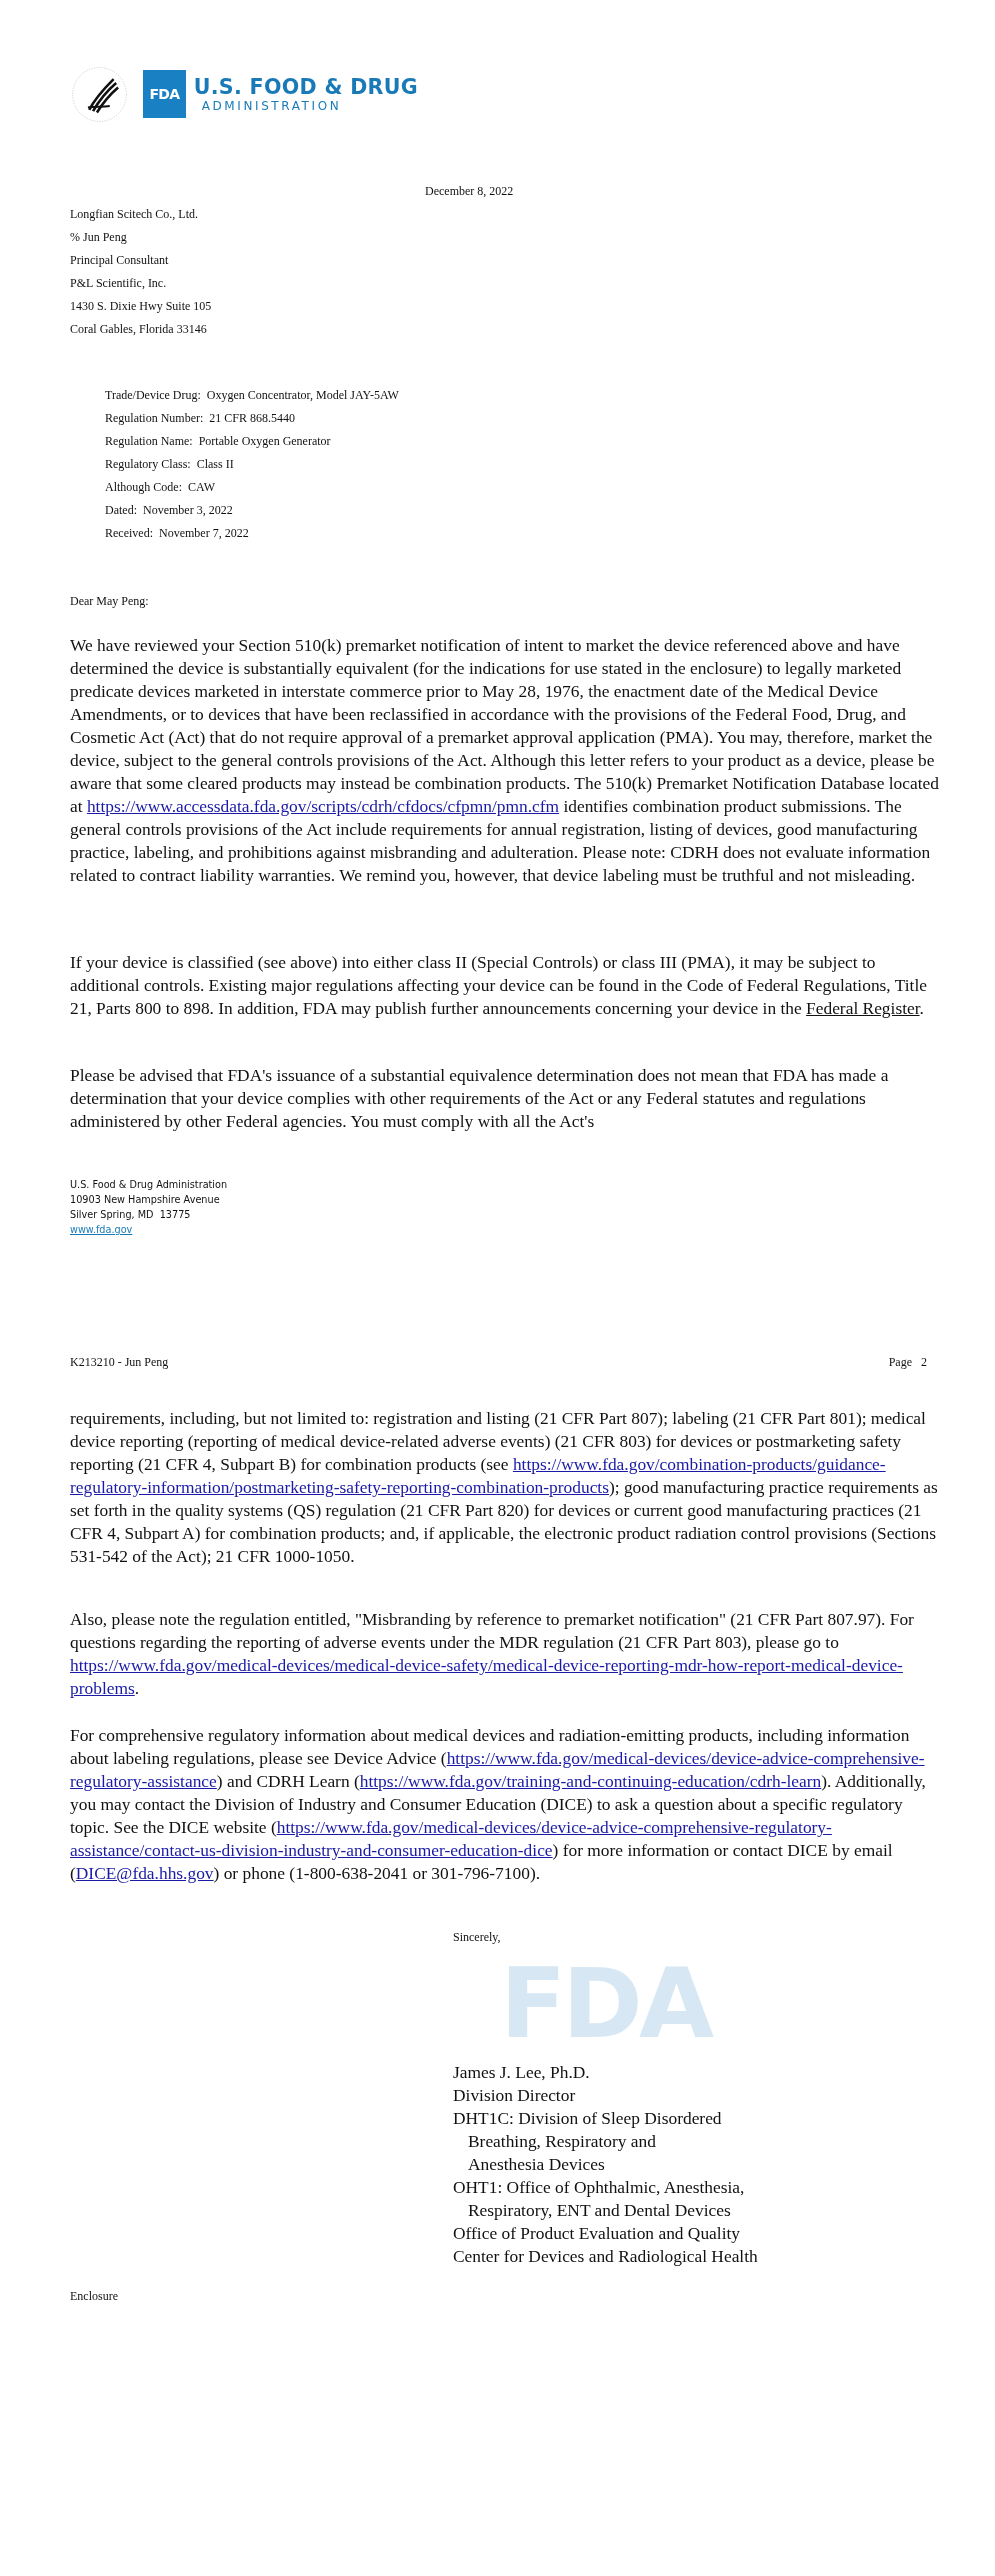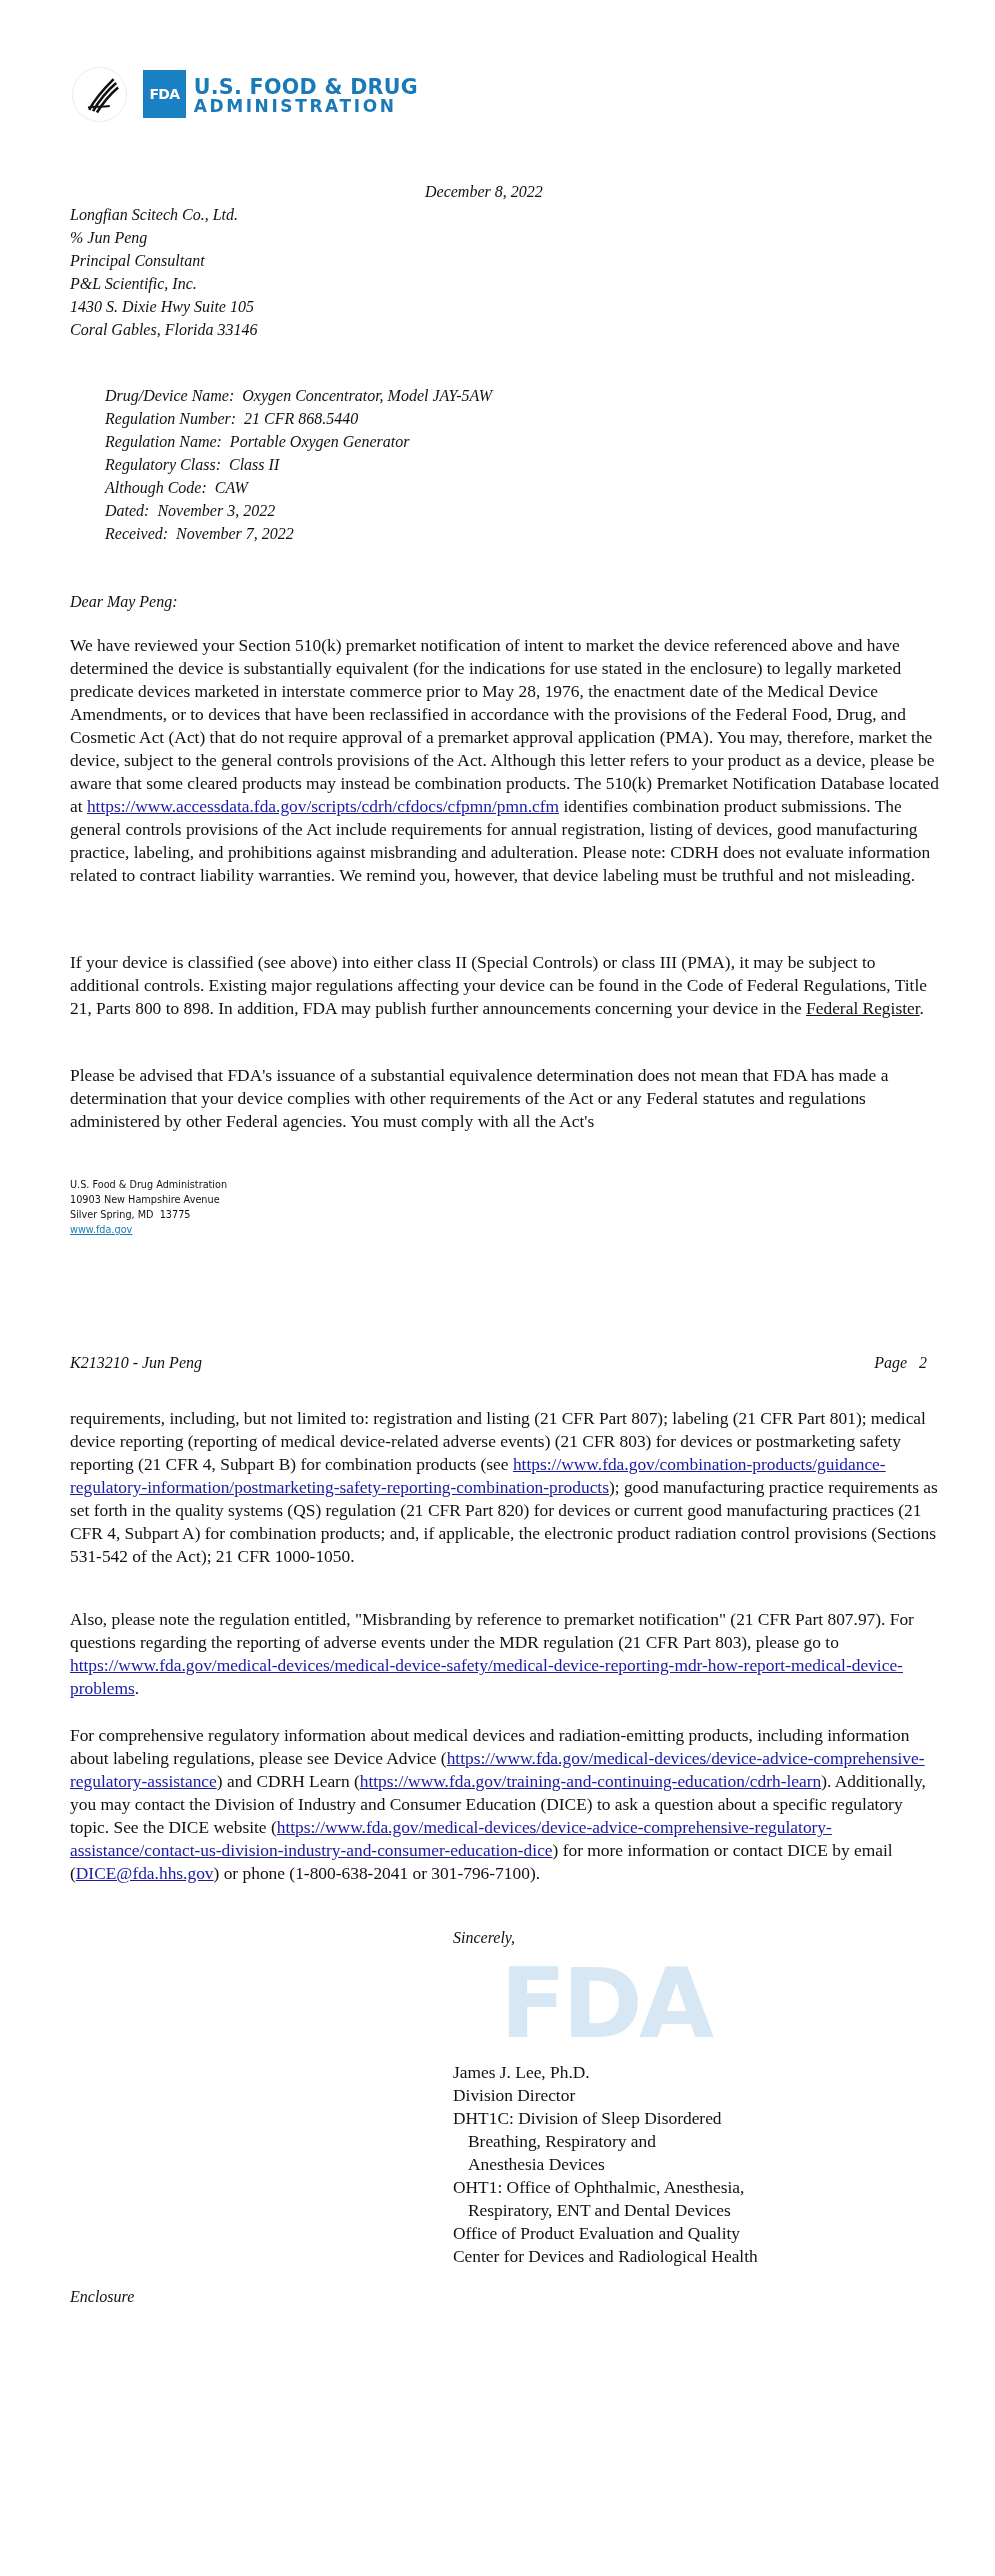--- a/index.html
+++ b/index.html
@@ -1,34 +1,34 @@
 <!DOCTYPE html>
 <html style="font-size:10.3px"><head>
 <meta charset="utf-8">
 <style>
   html, body { margin: 0; padding: 0; background: #ffffff; }
   body { width: 995px; height: 2576px; position: relative; overflow: hidden;
          font-family: "Liberation Serif", "DejaVu Serif", serif; color: #111; }
   .abs { position: absolute; }
-  .txt { font-size: 16px; line-height: 23px; font-style: italic; }
+  .txt { font-size: 12px; line-height: 23px; }
   .para { width: 870px; font-size: 17.4px; line-height: 23px; text-align: left; }
   a.link { color: #1a1aa6; text-decoration: underline; margin-top: 8px; }
   .ul { text-decoration: underline; }
 
   
   #logo { left: 70px; top: 62px; height: 64px; display: flex; align-items: center; }
   #seal { width: 59px; height: 59px; }
   #fda-box { width: 43px; height: 48px; background: #1a80c4; margin-left: 14px;
              display: flex; align-items: center; justify-content: center;
              color: #fff; font-family: "DejaVu Sans", sans-serif; font-weight: bold;
              font-size: 14px; letter-spacing: -0.6px; }
   #fda-words { margin-left: 7.7px; display: flex; flex-direction: column; color: #1a7ab8;
                font-family: "DejaVu Sans", sans-serif; }
   #fda-words .big { font-size: 20.6px; font-weight: bold; letter-spacing: 0.3px; line-height: 23px; }
-  #fda-words .small { font-size: 17px; letter-spacing: 2.6px; line-height: 14px; font-weight: 700; }
+  #fda-words .small { font-size: 12px; letter-spacing: 2.6px; line-height: 14px; font-weight: 400; margin-left: 8px; }
 
   .footer-addr { font-family: "DejaVu Sans", "Liberation Sans", sans-serif; font-size: 9.7px; line-height: 15px; color: #111; }
   .footer-addr a { color: #1a7ab8; text-decoration: underline; }
 
   #sig-wrap { left: 456px; top: 1965px; width: 335px; height: 84px; }
   #sig-watermark { position: absolute; left: 44px; top: 0; font-family: "DejaVu Sans", sans-serif;
                    font-weight: bold; font-size: 97px; line-height: 77px; color: #d7e8f4; letter-spacing: -3.9px; }
   #sig-name { position: absolute; left: 2.6px; top: 20.6px; font-family: "DejaVu Sans", sans-serif;
               font-size: 40px; line-height: 45px; color: #111; letter-spacing: -0.6px; }
 
@@ -59,21 +59,21 @@
   <div class="txt">Longfian Scitech Co., Ltd.</div>
   <div class="txt">% Jun Peng</div>
   <div class="txt">Principal Consultant</div>
   <div class="txt">P&amp;L Scientific, Inc.</div>
   <div class="txt">1430 S. Dixie Hwy Suite 105</div>
   <div class="txt">Coral Gables, Florida 33146</div>
 </div>
 
 <div class="abs" style="left:70px; top:384px;">
   <div style="padding-left:35px;">
-    <div class="txt" style="white-space:pre">Drug/Device Name:  Oxygen Concentrator, Model JAY-5AW</div>
+    <div class="txt" style="white-space:pre">Trade/Device Drug:  Oxygen Concentrator, Model JAY-5AW</div>
     <div class="txt" style="white-space:pre">Regulation Number:  21 CFR 868.5440</div>
     <div class="txt" style="white-space:pre">Regulation Name:  Portable Oxygen Generator</div>
     <div class="txt" style="white-space:pre">Regulatory Class:  Class II</div>
     <div class="txt" style="white-space:pre">Although Code:  CAW</div>
     <div class="txt" style="white-space:pre">Dated:  November 3, 2022</div>
     <div class="txt" style="white-space:pre">Received:  November 7, 2022</div>
   </div>
 </div>
 
 <div class="abs txt" style="left:70px; top:590px;">Dear May Peng:</div>

